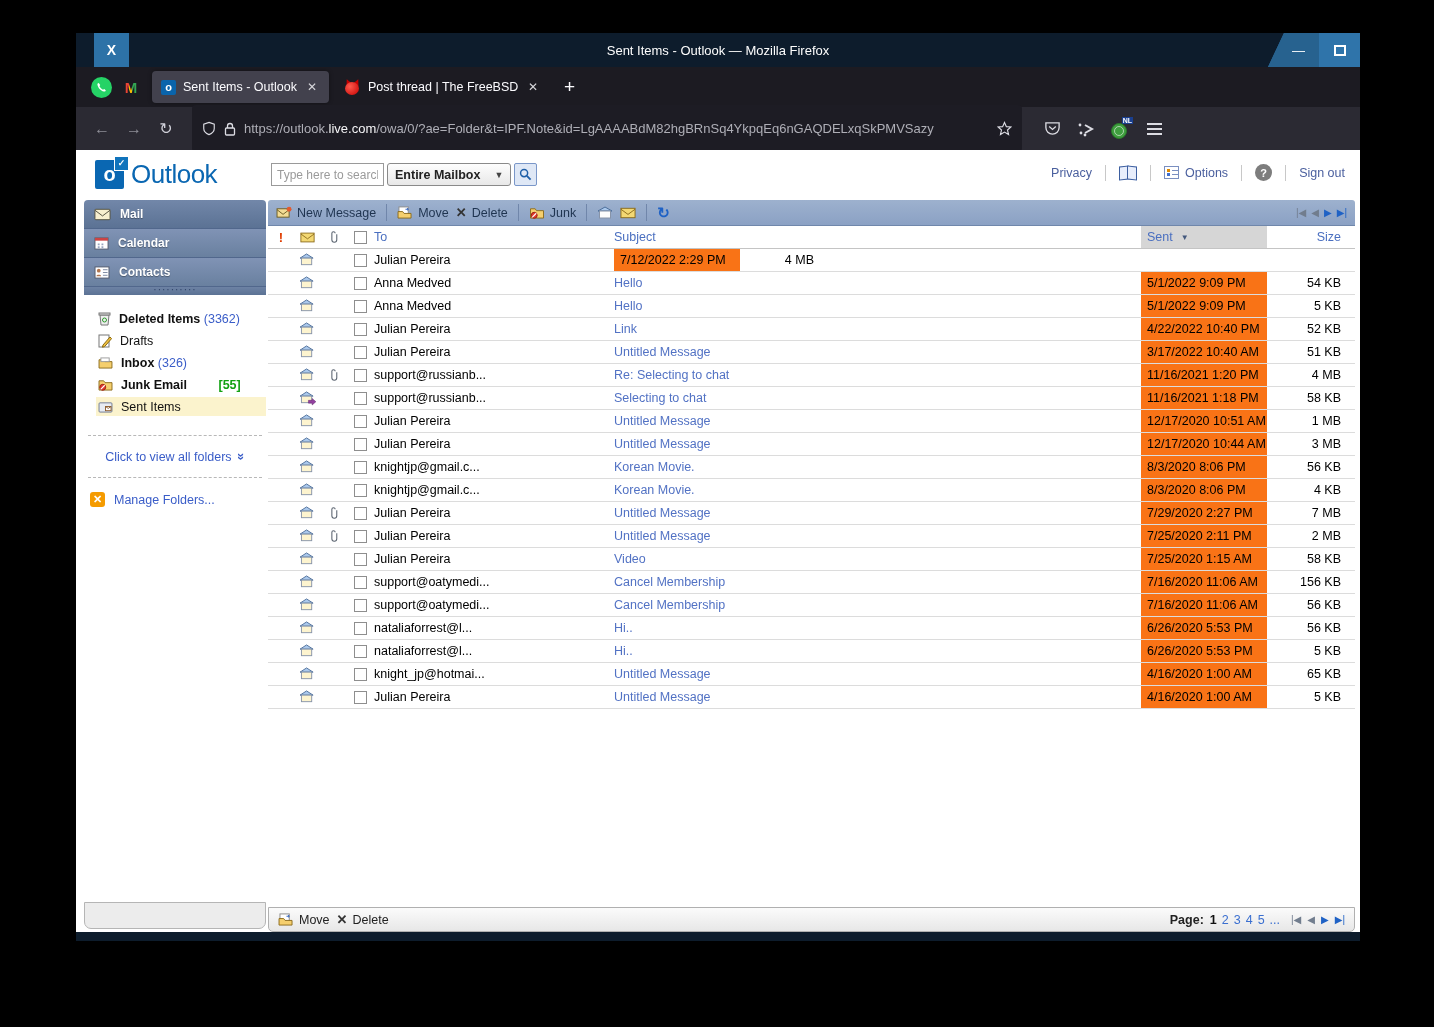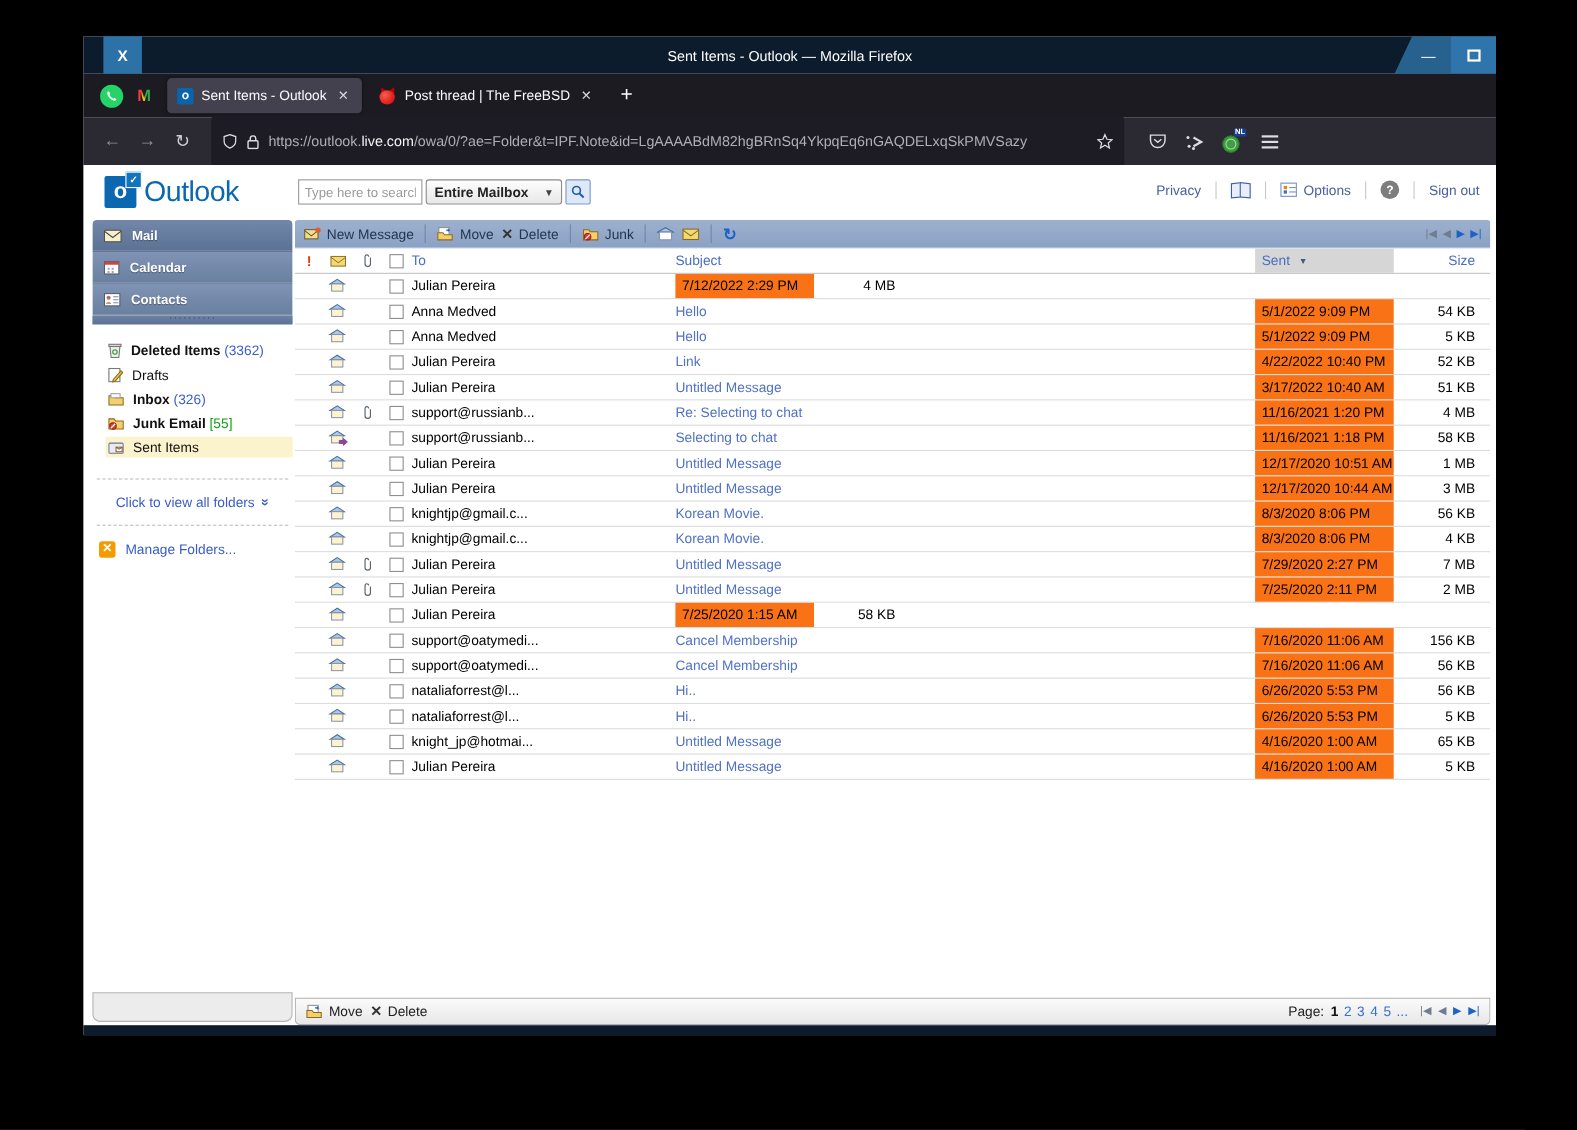--- a/index.html
+++ b/index.html
@@ -78,21 +78,21 @@
   .nav-btn { height:29px; display:flex; align-items:center; gap:9px; padding:0 10px; background:linear-gradient(#8296b8,#6densions);
   }
   .nav-btn { background:linear-gradient(#8093b5,#697f a); }
   .nav-btn { background:linear-gradient(#8093b5,#69809f); border-bottom:1px solid #51678c; color:#fff; font-weight:bold; font-size:12px; text-shadow:0 1px 1px rgba(0,0,0,.35); }
   .nav-btn.current { background:linear-gradient(#7287a9,#5b7294); }
   .nav-handle { height:8px; background:linear-gradient(#6d82a4,#5b7294); color:#2e4266; font-size:10px; letter-spacing:1px; text-align:center; line-height:5px; }
   .folders { padding:14px 0 6px 12px; }
   .folder { height:19px; display:flex; align-items:center; gap:8px; font-size:12.5px; color:#111; margin-bottom:3px; padding-left:2px; }
   .folder.selected { background:#fbf3cd; margin-right:0; }
   .folder .cnt-blue { color:#3a5dc8; }
-  .folder .cnt-green { color:#12a112; font-weight:normal; }
+  .folder .cnt-green { color:#12a112; font-weight:bold;margin-left:28px; }
   .folder b { font-weight:bold; }
   .dashes { border-top:1px dashed #b8b8b8; margin:10px 4px 0 4px; }
   .viewall { color:#3a5dc8; font-size:12.5px; text-align:center; padding:13px 0; display:flex; align-items:center; justify-content:center; gap:6px; }
   .dbl-chev { color:#3a5dc8; font-size:13px; font-weight:bold; display:inline-block; transform:rotate(90deg); }
   .manage { display:flex; align-items:center; gap:9px; color:#3a5dc8; font-size:12.5px; padding:14px 0 0 6px; }
   .mf-ico { width:15px; height:15px; background:#f59b00; border-radius:3px; color:#fff; font-size:11px; font-weight:bold; text-align:center; line-height:15px; }
   .side-spacer { flex:1; }
   .side-box { height:27px; background:#ececec; border:1px solid #b5b5b5; border-radius:0 0 7px 7px; margin-bottom:3px; }
 
   
@@ -126,21 +126,21 @@
   .row .c-sub { color:#5272c4; }
   .row .c-sent { background:#f97316; align-self:stretch; display:flex; align-items:center; }
   .row .c-att svg { visibility:hidden; }
   .row.has-att .c-att svg { visibility:visible; }
   .row .fwd { display:none; }
   .row.fwded .fwd { display:inline; }
 
   
   .bottombar { height:25px; flex:none; background:linear-gradient(#fbfbfb,#e7e7e7); border:1px solid #b0b0b0; border-radius:0 0 5px 5px; display:flex; align-items:center; padding:0 9px; gap:7px; font-size:12.5px; color:#222; }
   .pages { margin-left:auto; display:flex; align-items:center; gap:6px; font-size:12.5px; }
-  .page-label { font-weight:normal; color:#222; }
+  .page-label { font-weight:bold; color:#222; }
   .page-current { font-weight:bold; color:#111; }
   .page-link { color:#3a6fd0; }
   .statusline { height:17px; flex:none; text-align:right; font-size:11.5px; color:#111; padding-right:4px; padding-top:2px; }
   .bottomstrip { height:9px; flex:none; background:#0d1c2c; }
 
   svg { display:block; }
 </style>
 </head>
 <body>
 
@@ -739,20 +739,21 @@
     </span>
     <span class="c-att">
       <svg width="9" height="14" viewBox="0 0 11 15">
                   <path d="M7.5 3 a2 2 0 0 0 -4 0 v8 a3 3 0 0 0 6 0 V4" fill="none" stroke="#5b6470" stroke-width="1.3"></path>
                 </svg>
     </span>
     <span class="c-chk">
                 <span class="checkbox"></span>
               </span>
     <span class="c-to">Julian Pereira</span>
+    <span class="c-sub">Video</span>
     <span class="c-sent">7/25/2020 1:15 AM</span>
     <span class="c-size">58 KB</span>
   </div>
 
   <div class="row">
     <span class="c-imp"></span>
     <span class="c-ico">
       <svg width="17" height="14" viewBox="0 0 18 15" style="overflow:visible;">
         <path d="M1 5.5 L8 1 L15 5.5 Z" fill="#aac8ec" stroke="#4c6e9a"></path>
         <rect x="2.5" y="5.5" width="11" height="7" fill="#fdf4cf" stroke="#8894a8"></rect>

